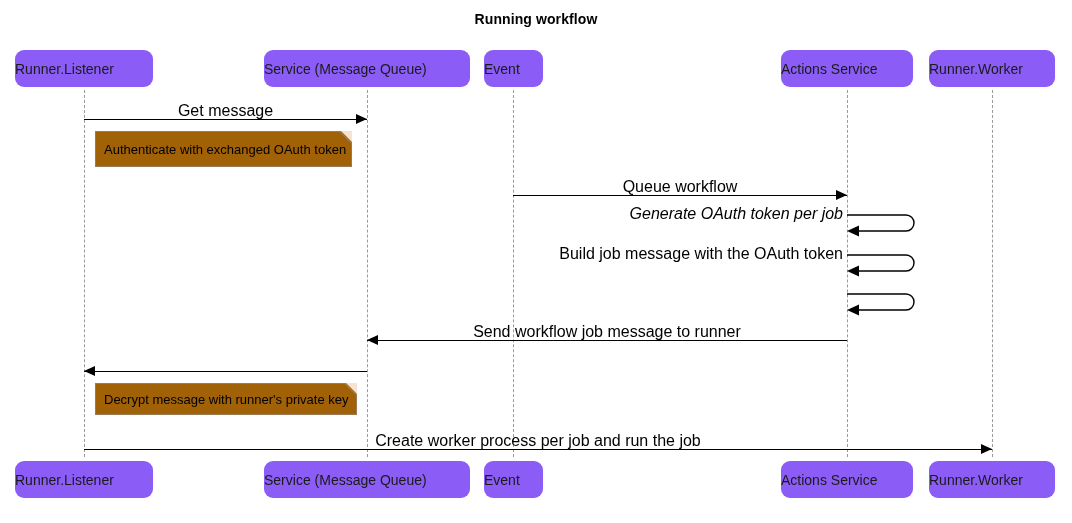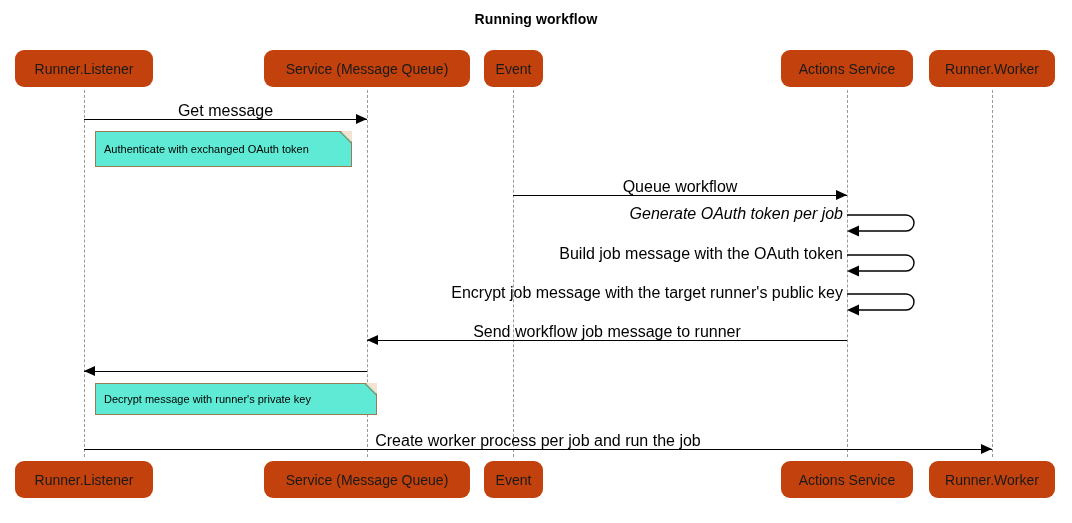--- a/index.html
+++ b/index.html
@@ -28,27 +28,26 @@
   }
   .lifeline {
     position: absolute;
     width: 0;
     border-left: 1px dashed #9a9a9a;
     top: 90px;
     height: 367px;
   }
   .participant {
     position: absolute;
-    background: #c2410c;
+    background: #8b5cf6;
     border-radius: 9px;
     color: #1a1a1a;
     font-size: 14px;
     display: flex;
     align-items: center;
-    justify-content: center;
     height: 37px;
     box-sizing: border-box;
     white-space: nowrap;
   }
   .msg {
     position: absolute;
     height: 0;
     border-top: 1.4px solid #000000;
   }
   .arrowhead {
@@ -66,24 +65,24 @@
   }
   .msglabel {
     position: absolute;
     font-size: 16px;
     color: #000000;
     white-space: nowrap;
     text-align: center;
   }
   .note {
     position: absolute;
-    background: #5eead4;
+    background: #a16207;
     border: 1px solid #9a7b55;
     box-sizing: border-box;
-    font-size: 11px;
+    font-size: 13px;
     color: #000000;
     display: flex;
     align-items: center;
     white-space: nowrap;
     padding-left: 8px;
   }
   .note .fold {
     position: absolute;
     top: -1px;
     right: -1px;
@@ -186,24 +185,23 @@
         <polygon points="0,16 12,10.5 12,21.5" fill="#000000"></polygon>
       </svg>
     </div>
     <div class="msglabel" style="left: 0px; width: 843px; text-align: right; top: 245px;">Build job message with the OAuth token</div>
     <div class="selfloop" style="left: 847px; top: 294px;">
       <svg width="71" height="24">
         <path d="M 0 0 L 59 0 A 8 8 0 0 1 59 16 L 12 16" fill="none" stroke="#000000" stroke-width="1.4"></path>
         <polygon points="0,16 12,10.5 12,21.5" fill="#000000"></polygon>
       </svg>
     </div>
-    <div class="msglabel" style="left: 0px; width: 843px; text-align: right; top: 284px;">Encrypt job message with the target runner's public key</div>
     <div class="note" style="left: 95px; top: 131px; width: 257px; height: 36px;">
       <span>Authenticate with exchanged OAuth token</span>
       <span class="fold"></span>
       <span class="foldline"></span>
     </div>
-    <div class="note" style="left: 95px; top: 383px; width: 282px; height: 32px;">
+    <div class="note" style="left: 95px; top: 383px; width: 262px; height: 32px;">
       <span>Decrypt message with runner's private key</span>
       <span class="fold"></span>
       <span class="foldline"></span>
     </div>
   </div>
 
 </body></html>

